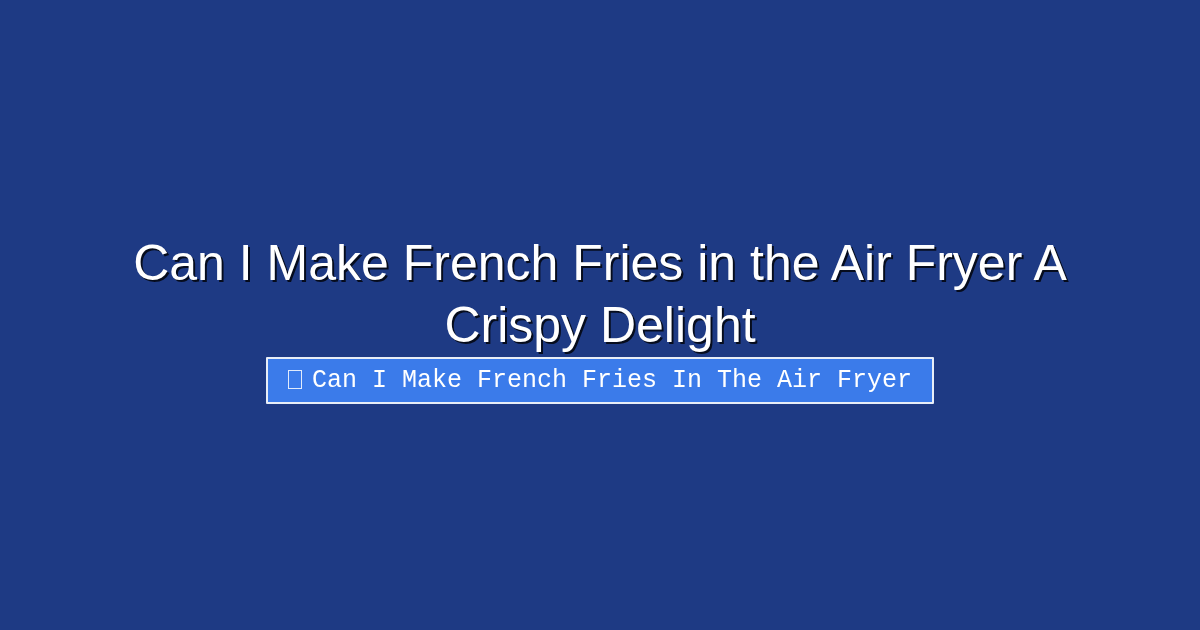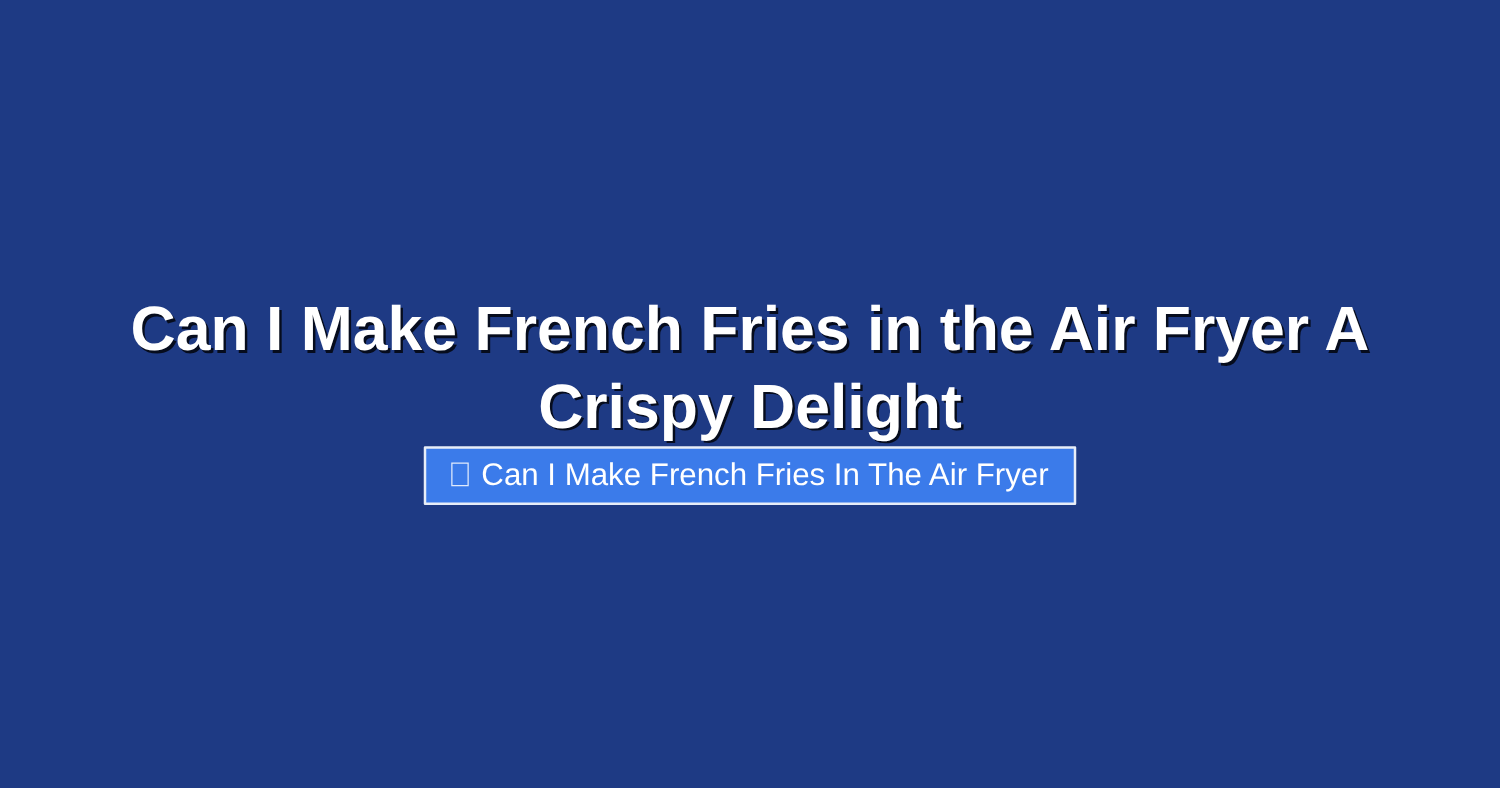--- a/index.html
+++ b/index.html
@@ -28,21 +28,21 @@
 
   #headline {
     position: absolute;
     top: 198px;
     left: 60px;
     width: 1080px;
     text-align: center;
     color: #ffffff;
     font-family: "Liberation Sans", sans-serif;
     font-size: 50px;
-    font-weight: bold;
+    font-weight: normal;
     line-height: 62px;
     letter-spacing: 0px;
     text-shadow: 2px 2px 0px rgba(0, 0, 0, 0.78);
     white-space: normal;
   }
 
   #cta-row {
     position: absolute;
     top: 357px;
     left: 0;
@@ -80,20 +80,21 @@
     box-sizing: border-box;
     border: 1px solid rgba(255, 255, 255, 0.85);
     background: transparent;
     flex: 0 0 auto;
     position: relative;
     top: -1px;
   }
 
   #cta-label {
     display: inline-block;
+    font-family: Liberation Mono, monospace;
   }
 </style>
 </head>
 <body>
 
 <div id="og-card">
 
   <h1 id="headline">Can I Make French Fries in the Air Fryer A Crispy Delight</h1>
 
   <div id="cta-row">

